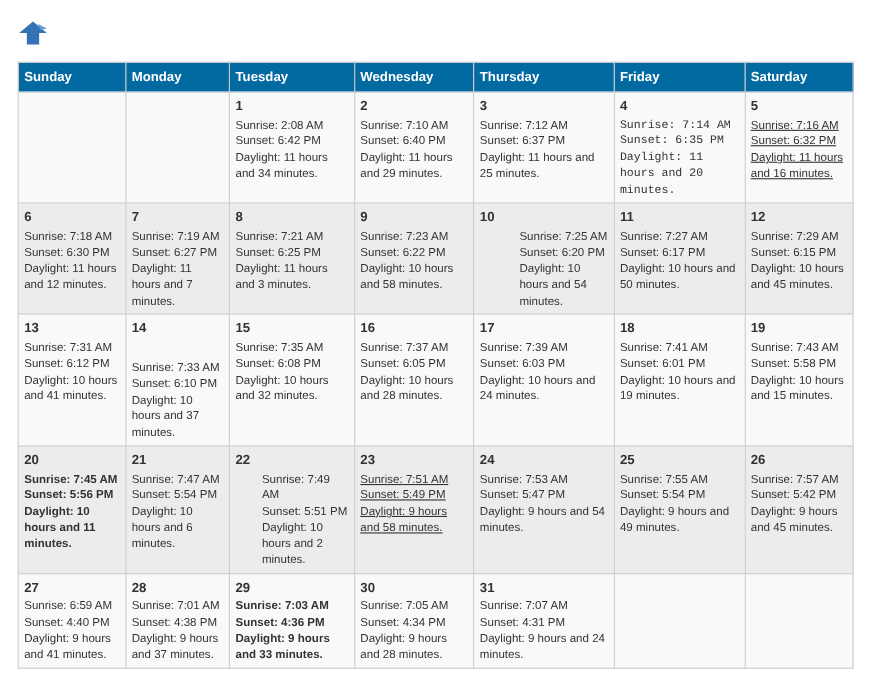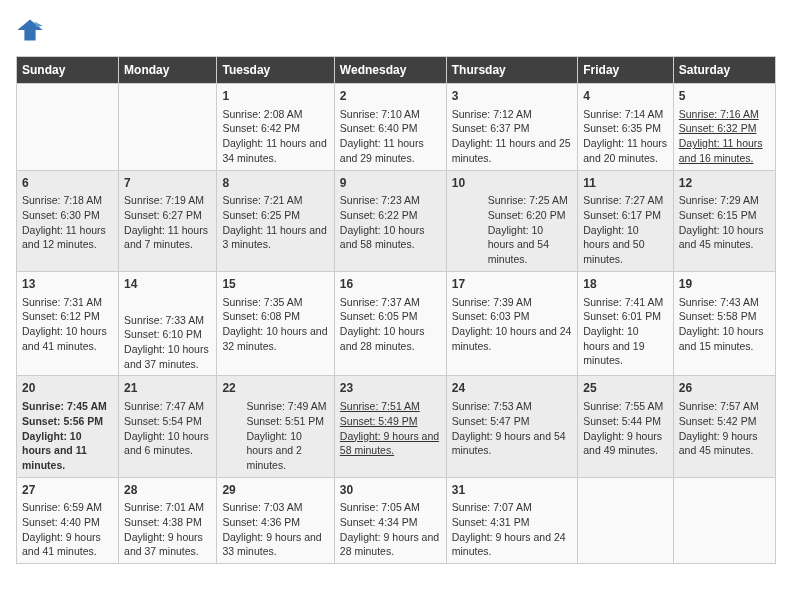--- a/index.html
+++ b/index.html
@@ -44,21 +44,21 @@
     .location-title {
       font-size: 15px;
       color: #555;
     }
     table {
       width: 100%;
       border-collapse: collapse;
       font-size: 11px;
     }
     thead tr th {
-      background-color: #404040;
+      background-color: #0369a1;
       color: #fff;
       padding: 6px 5px;
       text-align: left;
       font-size: 12px;
       font-weight: bold;
       border: 1px solid #ccc;
     }
     tbody tr td {
       border: 1px solid #ccc;
       vertical-align: top;
@@ -137,21 +137,21 @@
 Daylight: 11 hours and 29 minutes.</div>
         </td>
         <td>
           <span class="day-num">3</span>
           <div class="day-info" style="white-space: pre-line;">Sunrise: 7:12 AM
 Sunset: 6:37 PM
 Daylight: 11 hours and 25 minutes.</div>
         </td>
         <td>
           <span class="day-num">4</span>
-          <div class="day-info" style="white-space: pre-line;">Sunrise: 7:14 AM
+          <div class="day-info" style="white-space: pre-line; font-family: Liberation Mono, monospace;">Sunrise: 7:14 AM
 Sunset: 6:35 PM
 Daylight: 11 hours and 20 minutes.</div>
         </td>
         <td>
           <span class="day-num">5</span>
           <div class="day-info" style="white-space: pre-line; text-decoration: underline;">Sunrise: 7:16 AM
 Sunset: 6:32 PM
 Daylight: 11 hours and 16 minutes.</div>
         </td>
       </tr>
@@ -270,21 +270,21 @@
         </td>
         <td>
           <span class="day-num">24</span>
           <div class="day-info" style="white-space: pre-line;">Sunrise: 7:53 AM
 Sunset: 5:47 PM
 Daylight: 9 hours and 54 minutes.</div>
         </td>
         <td>
           <span class="day-num">25</span>
           <div class="day-info" style="white-space: pre-line;">Sunrise: 7:55 AM
-Sunset: 5:44 PM
+Sunset: 5:54 PM
 Daylight: 9 hours and 49 minutes.</div>
         </td>
         <td>
           <span class="day-num">26</span>
           <div class="day-info" style="white-space: pre-line;">Sunrise: 7:57 AM
 Sunset: 5:42 PM
 Daylight: 9 hours and 45 minutes.</div>
         </td>
       </tr>
       <tr>
@@ -295,21 +295,21 @@
 Daylight: 9 hours and 41 minutes.</div>
         </td>
         <td>
           <span class="day-num">28</span>
           <div class="day-info" style="white-space: pre-line;">Sunrise: 7:01 AM
 Sunset: 4:38 PM
 Daylight: 9 hours and 37 minutes.</div>
         </td>
         <td>
           <span class="day-num">29</span>
-          <div class="day-info" style="white-space: pre-line;">Sunrise: 7:03 AM
+          <div class="day-info" style="white-space: pre-line; font-weight: bold;">Sunrise: 7:03 AM
 Sunset: 4:36 PM
 Daylight: 9 hours and 33 minutes.</div>
         </td>
         <td>
           <span class="day-num">30</span>
           <div class="day-info" style="white-space: pre-line;">Sunrise: 7:05 AM
 Sunset: 4:34 PM
 Daylight: 9 hours and 28 minutes.</div>
         </td>
         <td>

